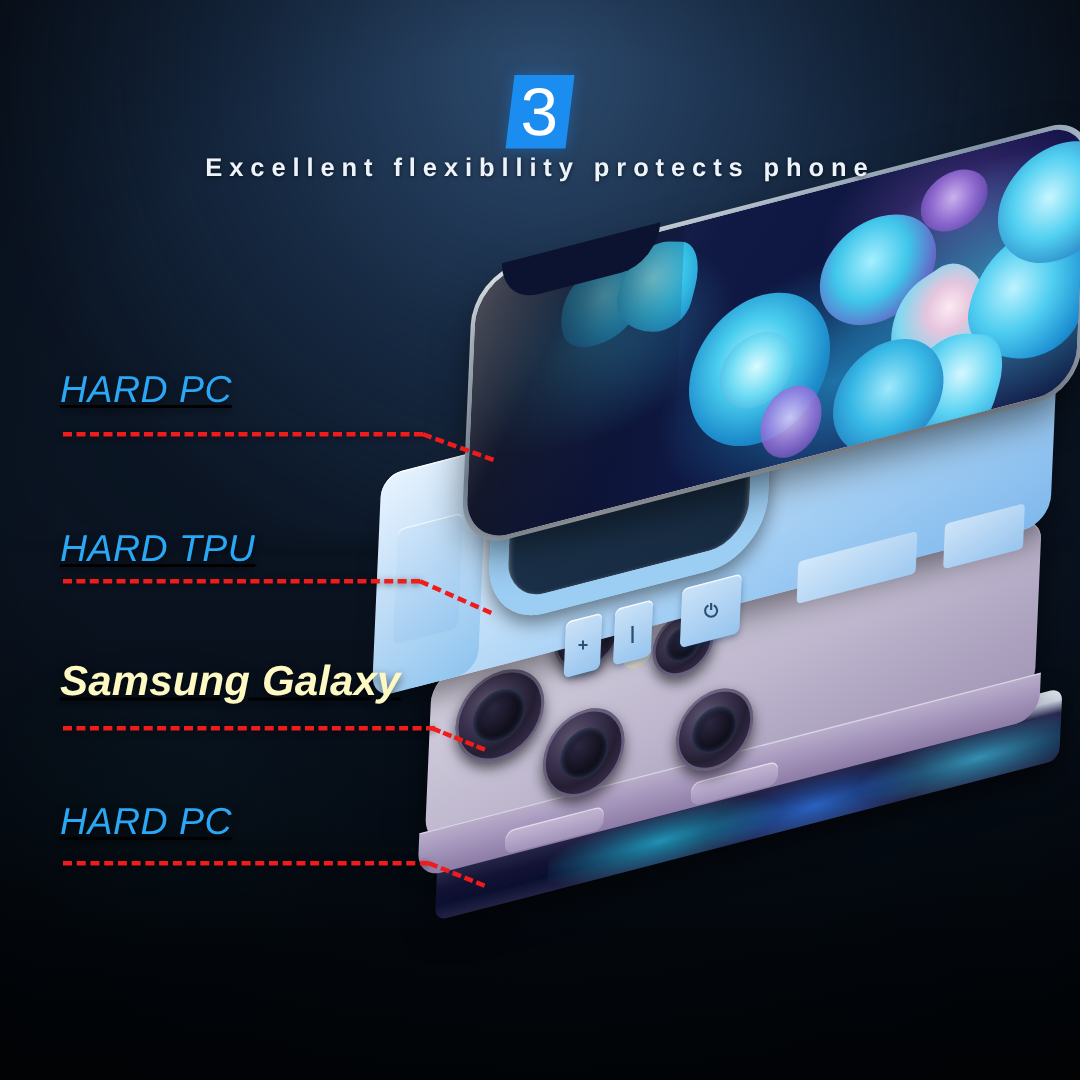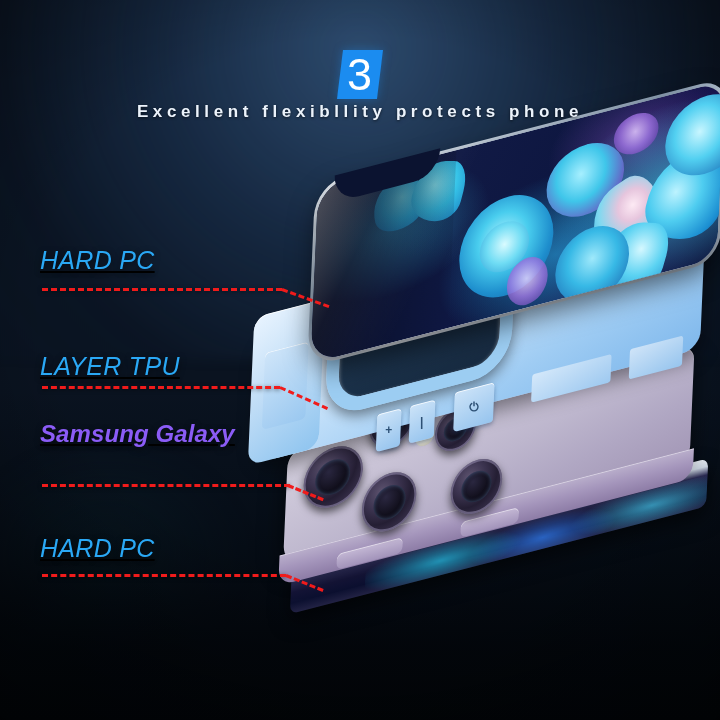--- a/index.html
+++ b/index.html
@@ -67,22 +67,22 @@
     text-shadow:0 1px 3px rgba(0,0,0,.6);
   }
 
   
   .label{position:absolute;white-space:nowrap;pointer-events:none;text-decoration:underline;}
   .label .txt{
     font-size:25px;font-style:italic;font-weight:400;color:#2aa8f5;
     letter-spacing:.3px;text-shadow:0 2px 6px rgba(0,0,0,.55);
   }
   .label.white .txt{
-    color:#8b5cf6;font-weight:700;font-size:24px;line-height:31px;
-    letter-spacing:.1px;white-space:normal;
+    color:#fef9c3;font-weight:700;font-size:28px;line-height:31px;
+    letter-spacing:.1px;white-space:normal;margin-top:20px;
   }
   .dash{
     position:absolute;height:0;border-top:3px dashed #f01b1b;
     filter:drop-shadow(0 1px 2px rgba(0,0,0,.5));
   }
   .dash-seg{position:absolute;height:0;border-top:3px dashed #f01b1b;transform-origin:left center;}
 
   
   .layer{position:absolute;}
 
@@ -346,21 +346,21 @@
     <div class="subline">Excellent flexibllity protects phone</div>
   </div>
 
   <div class="label" style="left:40px;top:246px;">
     <div class="txt">HARD PC</div>
   </div>
   <div class="dash" style="left:42px;top:288px;width:240px;"></div>
   <div class="dash-seg" style="left:282px;top:288px;width:50px;transform:rotate(20deg);"></div>
 
   <div class="label" style="left:40px;top:352px;">
-    <div class="txt">LAYER TPU</div>
+    <div class="txt">HARD TPU</div>
   </div>
   <div class="dash" style="left:42px;top:386px;width:238px;"></div>
   <div class="dash-seg" style="left:280px;top:386px;width:52px;transform:rotate(24deg);"></div>
 
   <div class="label white" style="left:40px;top:418px;width:230px;">
     <div class="txt">Samsung Galaxy</div>
   </div>
   <div class="dash" style="left:42px;top:484px;width:248px;"></div>
   <div class="dash-seg" style="left:288px;top:484px;width:38px;transform:rotate(22deg);"></div>
 

